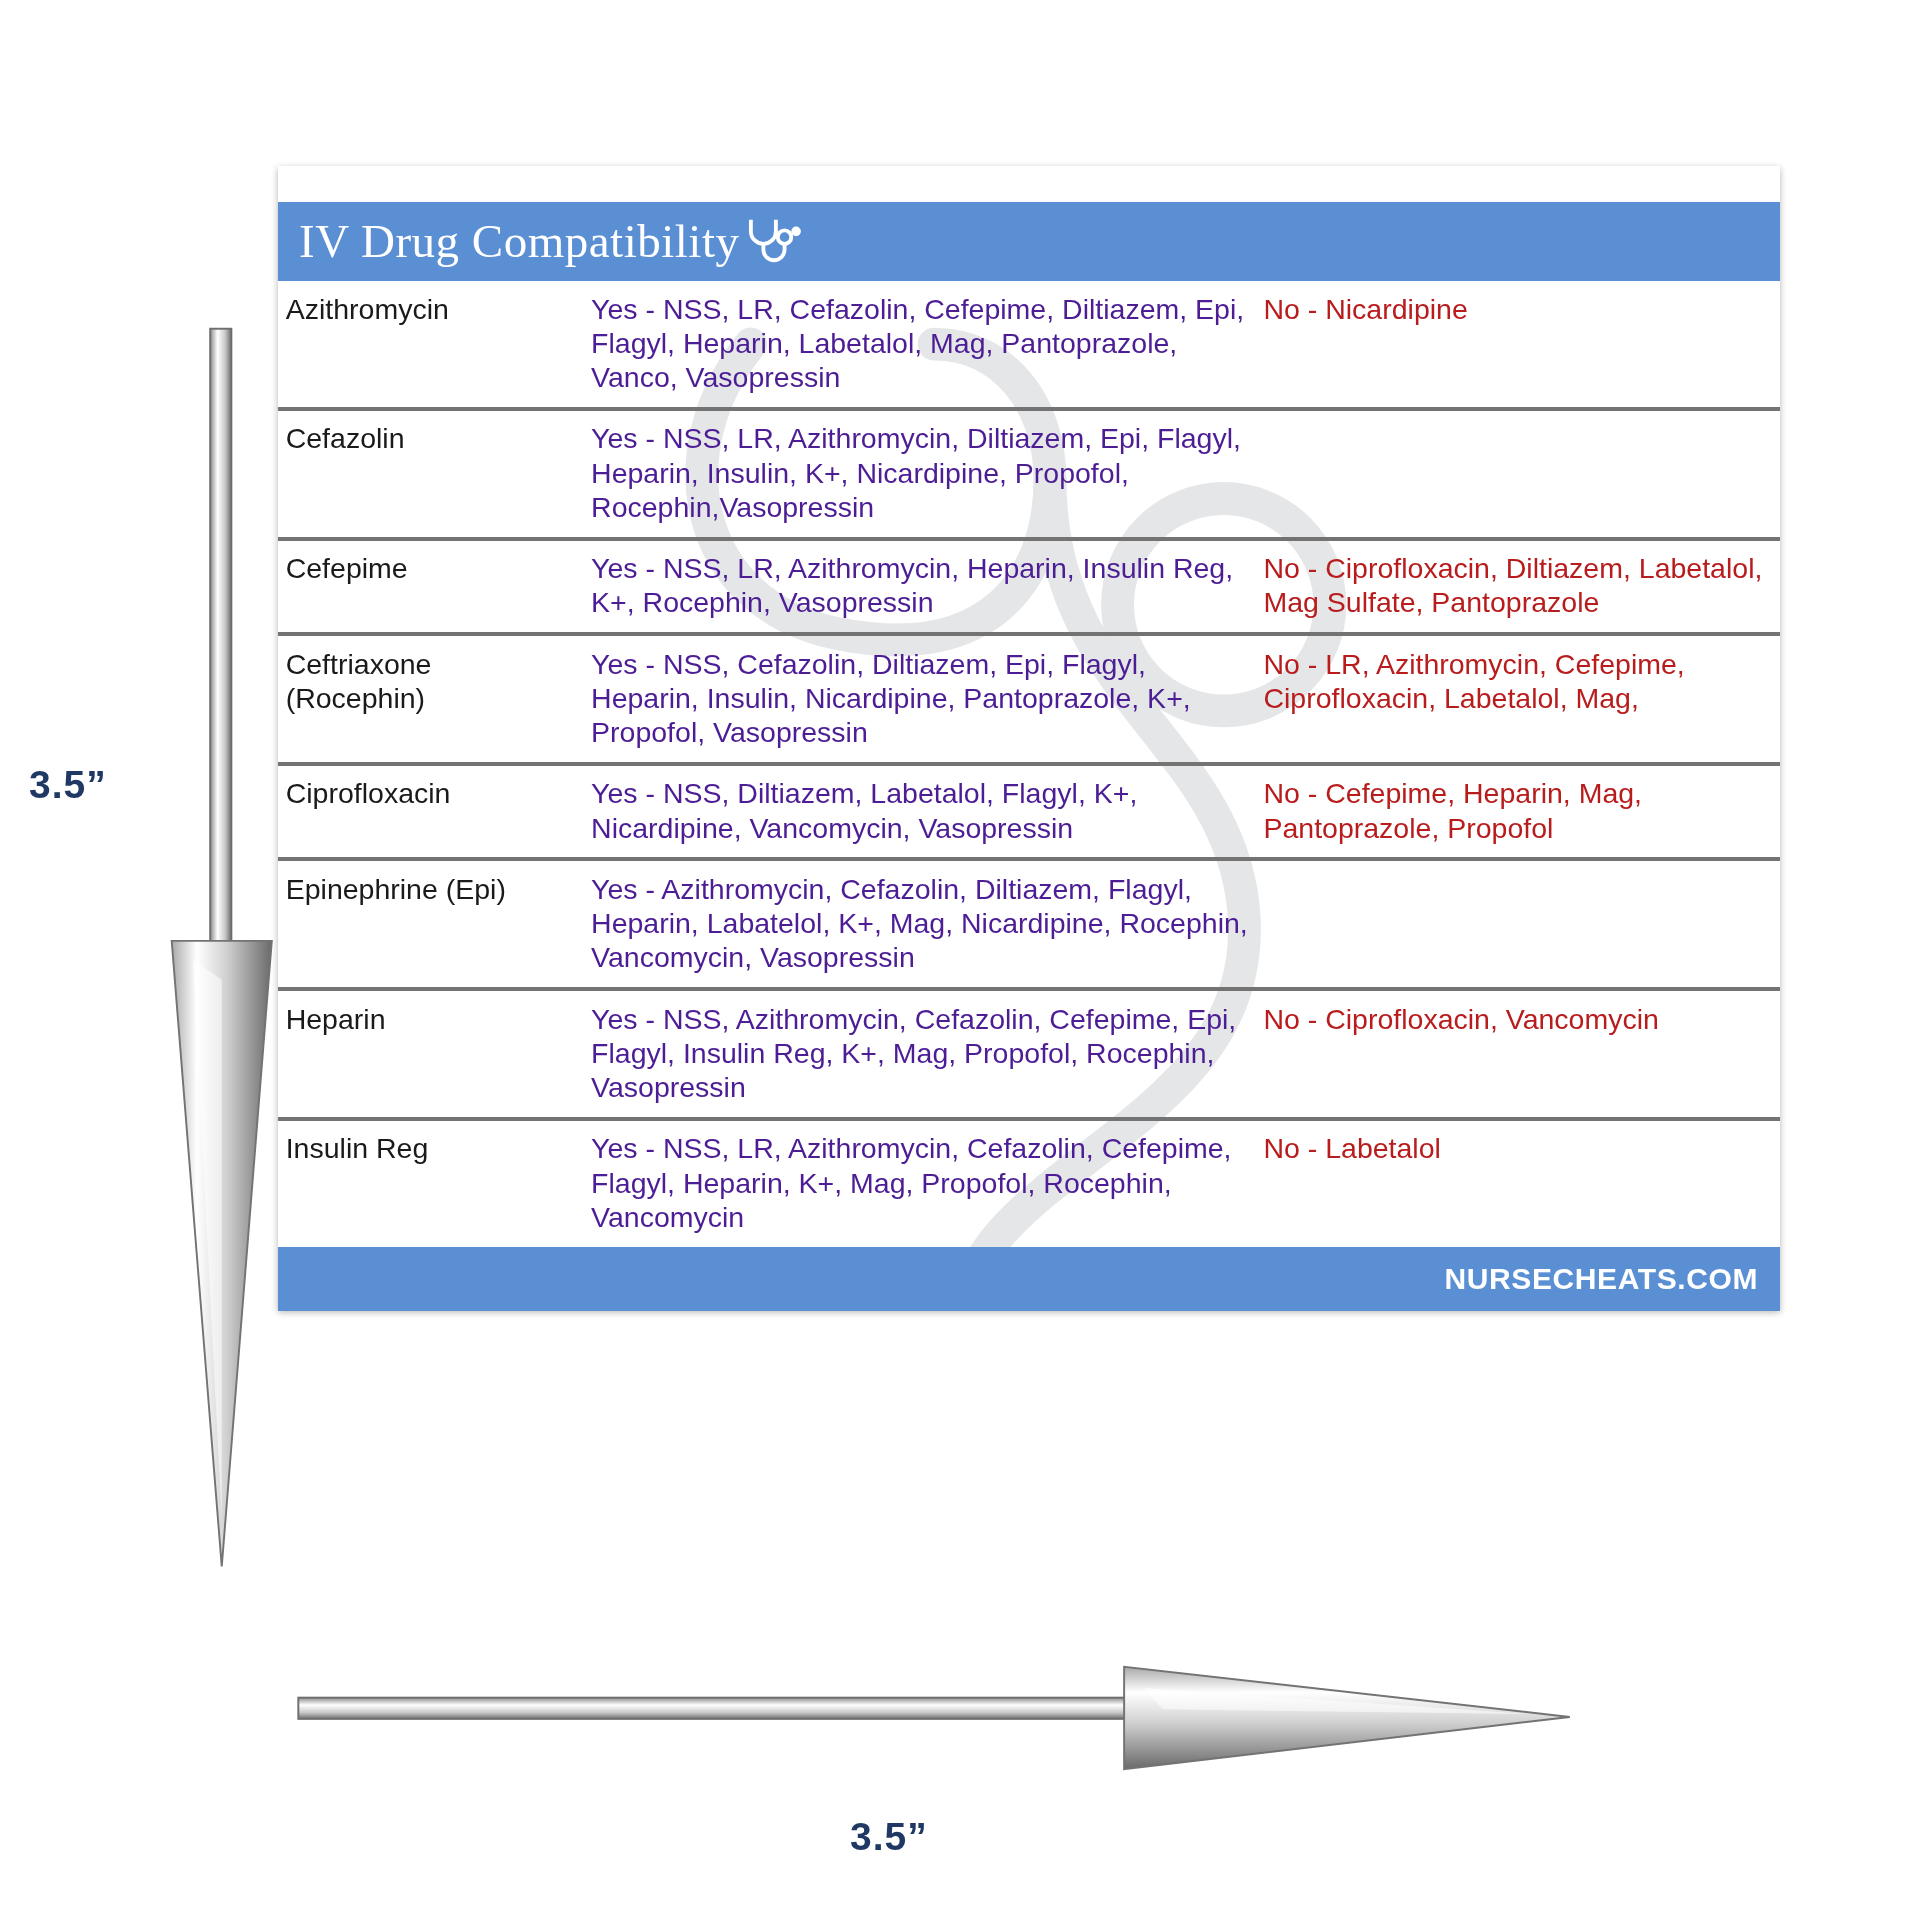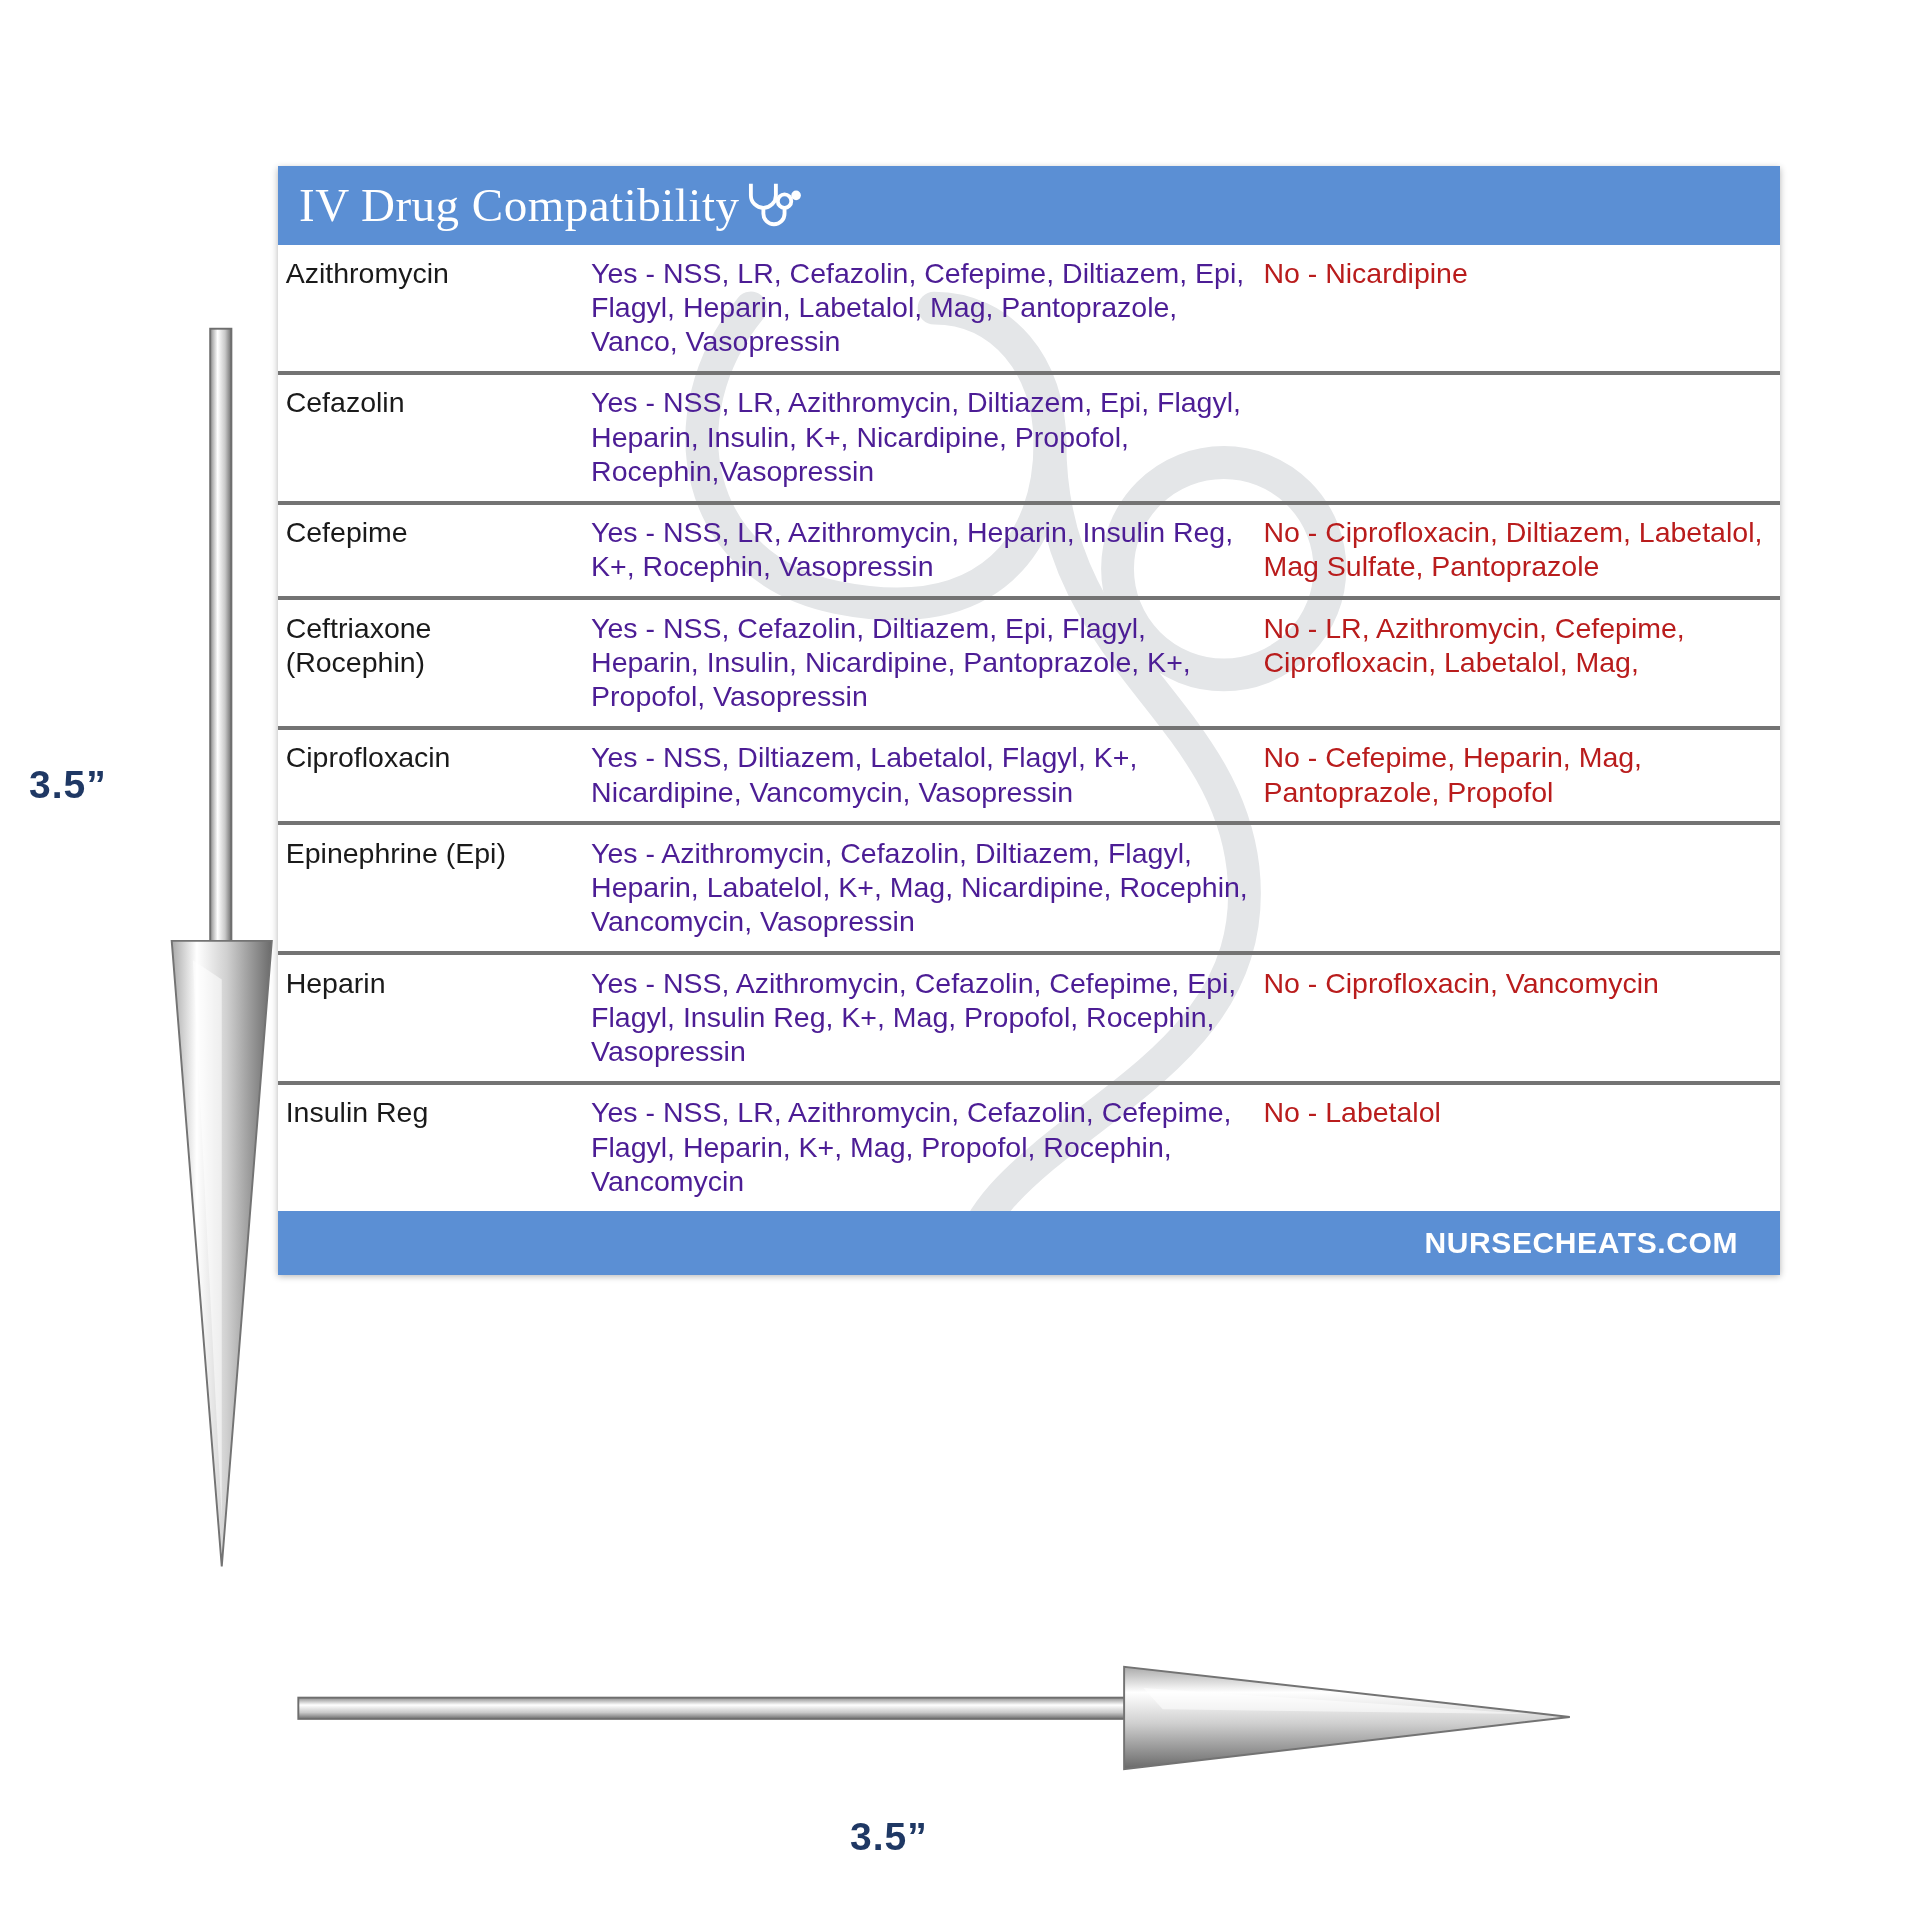--- a/index.html
+++ b/index.html
@@ -73,20 +73,21 @@
   }
 
   .card-header {
     background: #5b8fd4;
     height: 79px;
     display: flex;
     align-items: center;
     padding-left: 21px;
     position: relative;
     z-index: 3;
+    margin-top: 36px;
   }
   .card-title {
     color: #ffffff;
     font-family: "Liberation Serif", serif;
     font-size: 47px;
     line-height: 1;
     letter-spacing: 0.5px;
   }
   .steth-icon {
     margin-left: 5.8px;
@@ -147,21 +148,21 @@
     color: #b91c1c;
     padding-left: 21px;
   }
 
   .card-footer {
     background: #5b8fd4;
     height: 64px;
     display: flex;
     align-items: center;
     justify-content: flex-end;
-    padding-right: 42px;
+    padding-right: 22px;
     position: relative;
     z-index: 3;
   }
   .footer-text {
     color: #ffffff;
     font-size: 30px;
     font-weight: bold;
     letter-spacing: 0.6px;
   }
 </style>

